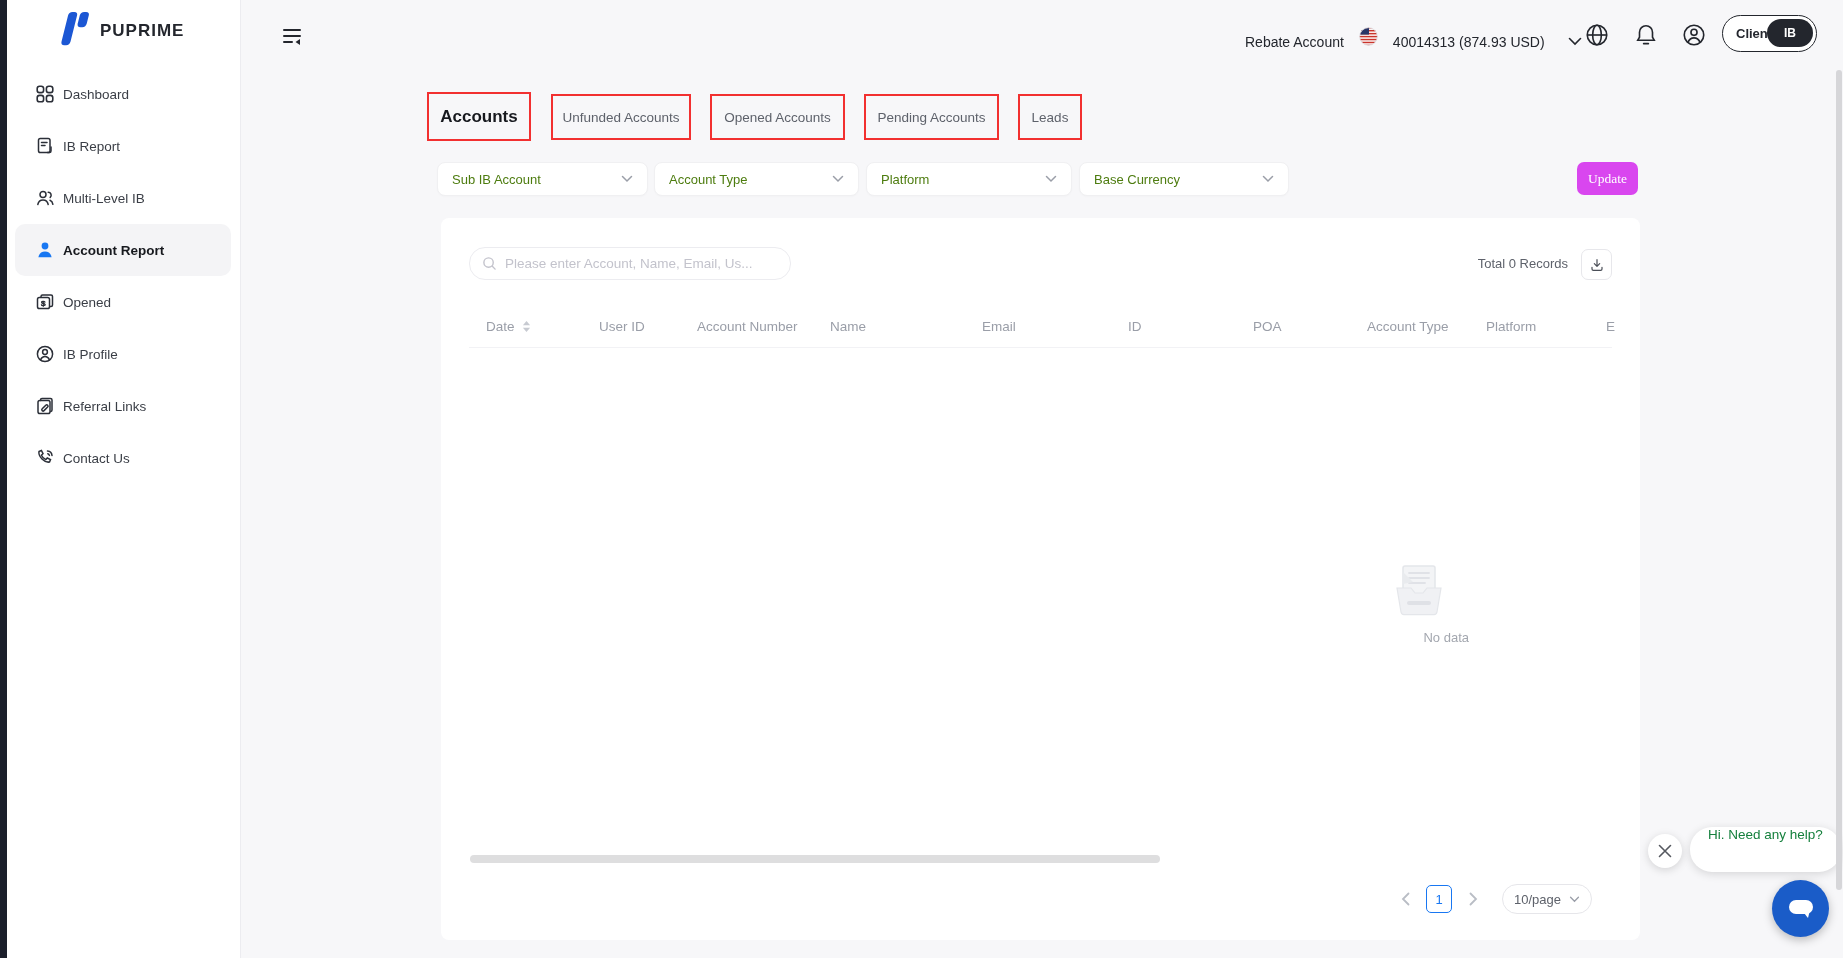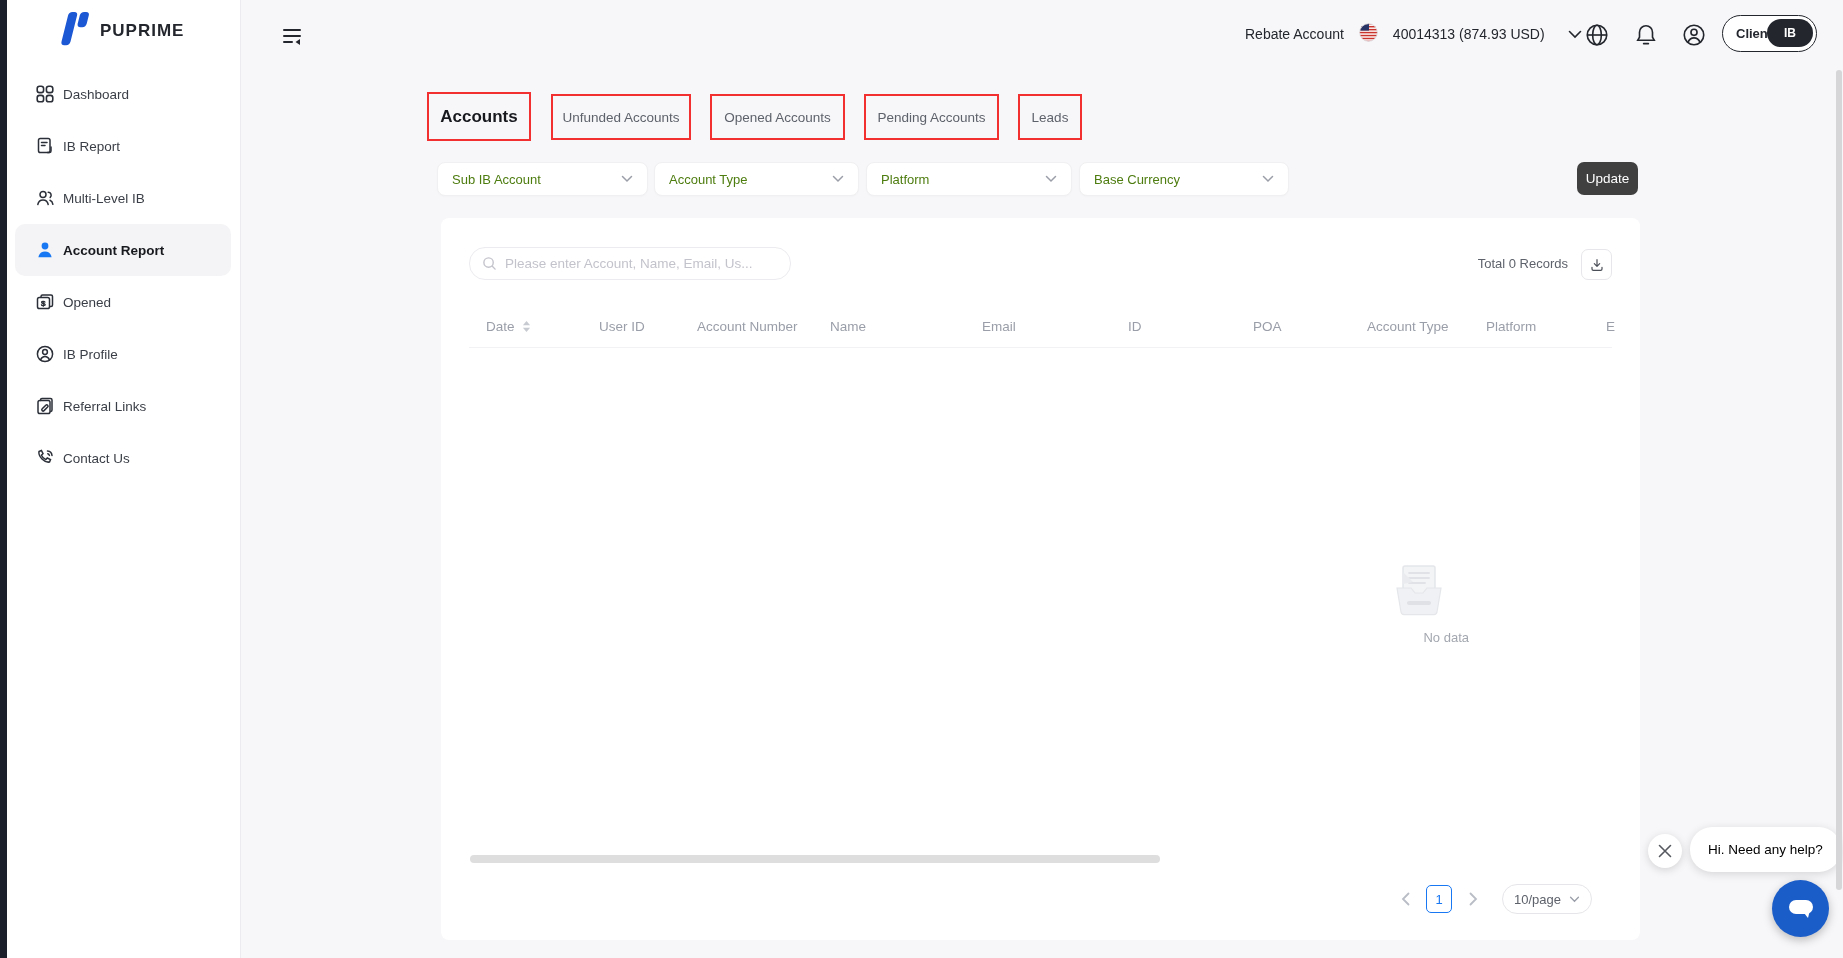--- a/index.html
+++ b/index.html
@@ -17,21 +17,21 @@
   .logo-text { font-size:17px; font-weight:bold; letter-spacing:1px; color:#23262d; }
   .menu { position:absolute; left:0; top:68px; width:234px; }
   .menu-item { position:relative; height:52px; display:flex; align-items:center; gap:8px;
     padding-left:20px; margin:0 10px 0 8px; border-radius:10px; cursor:pointer;
     font-size:13.5px; color:#3a3e46; }
   .menu-item .mi-icon { width:20px; height:20px; display:flex; align-items:center; justify-content:center; }
   .menu-item.selected { background:#f4f4f6; font-weight:bold; color:#17191e; }
 
   
   .collapse-btn { position:absolute; left:280px; top:24px; width:24px; height:24px; cursor:pointer; }
-  .acct-switch { position:absolute; left:1245px; top:18px; height:32px; display:flex; align-items:center;
+  .acct-switch { position:absolute; left:1245px; top:18px; height:32px; display:flex; align-items:flex-end;
     gap:15px; cursor:pointer; }
   .acct-label, .acct-value { font-size:14px; color:#23262d; }
   .hdr-icon { position:absolute; top:22px; width:26px; height:26px; cursor:pointer; }
   .role-pill { position:absolute; left:1722px; top:15px; width:95px; height:37px; background:#ffffff;
     border:1.5px solid #23262d; border-radius:19px; display:flex; align-items:center;
     padding-left:13px; cursor:pointer; }
   .role-client { font-size:13px; font-weight:bold; color:#23262d; }
   .role-ib { position:absolute; right:3px; top:3px; width:46px; height:28px; background:#23262d;
     border-radius:14px; color:#fff; font-size:12px; font-weight:bold; display:flex;
     align-items:center; justify-content:center; }
@@ -40,23 +40,23 @@
   .tab-box { position:absolute; border:2px solid #f23030; background:transparent;
     display:flex; align-items:center; justify-content:center; cursor:pointer; }
   .tab-active-label { font-size:17px; font-weight:bold; color:#17191e; }
   .tab-label { font-size:13.5px; color:#5e626b; }
 
   
   .filter-select { position:absolute; top:162px; height:34px; background:#fff; border:1px solid #f0f0f2;
     border-radius:8px; display:flex; align-items:center; justify-content:space-between;
     padding:0 14px; cursor:pointer; box-shadow:0 1px 2px rgba(0,0,0,0.02); }
   .filter-select span { font-size:13px; color:#4d7c0f; }
-  .update-btn { position:absolute; left:1577px; top:162px; width:61px; height:33px; background:#404040;
+  .update-btn { position:absolute; left:1577px; top:162px; width:61px; height:33px; background:#d946ef;
     color:#fff; font-size:13.5px; border:none; border-radius:7px; cursor:pointer;
-    font-family:Liberation Sans, sans-serif; }
+    font-family:Liberation Serif, serif; }
 
   
   .card { position:absolute; left:441px; top:218px; width:1199px; height:722px; background:#fff;
     border-radius:8px; }
   .search-box { position:absolute; left:28px; top:29px; width:322px; height:33px; border:1px solid #ececf0;
     border-radius:16px; display:flex; align-items:center; gap:8px; padding:0 12px; background:#fff; }
   .search-box input { border:none; outline:none; flex:1; font-size:13.5px; color:#3a3e46; background:transparent;
     font-family:"Liberation Sans", sans-serif; }
   .search-box input::placeholder { color:#c3c3cc; }
   .total-records { position:absolute; right:72px; top:38px; font-size:13px; color:#5e626b; }
@@ -79,22 +79,22 @@
     font-size:13px; display:flex; align-items:center; justify-content:center; cursor:pointer; background:#fff; }
   .pg-size { width:90px; height:30px; border:1px solid #e6e6ea; border-radius:15px; background:#fff;
     display:flex; align-items:center; justify-content:center; gap:8px; font-size:13px; color:#5e626b;
     cursor:pointer; margin-left:8px; }
 
   
   .chat-close { position:absolute; left:1648px; top:834px; width:34px; height:34px; border-radius:50%;
     background:#fff; box-shadow:0 2px 8px rgba(0,0,0,0.15); display:flex; align-items:center;
     justify-content:center; cursor:pointer; }
   .chat-pill { position:absolute; left:1690px; top:827px; height:45px; padding:0 18px; background:#fff;
-    border-radius:22px; box-shadow:0 2px 10px rgba(0,0,0,0.14); display:flex; align-items:center;
-    font-size:13.5px; color:#000000; cursor:pointer; }
+    border-radius:22px; box-shadow:0 2px 10px rgba(0,0,0,0.14); display:flex; 
+    font-size:13.5px; color:#15803d; cursor:pointer; }
   .chat-fab { position:absolute; left:1772px; top:880px; width:57px; height:57px; border-radius:50%;
     background:#1a5cc8; box-shadow:0 3px 10px rgba(0,0,0,0.25); display:flex; align-items:center;
     justify-content:center; cursor:pointer; }
 
   
   .v-scrollbar { position:absolute; right:1px; top:70px; width:6px; height:820px; background:#d6d6d9;
     border-radius:3px; cursor:grab; }
 </style>
 </head>
 <body>

